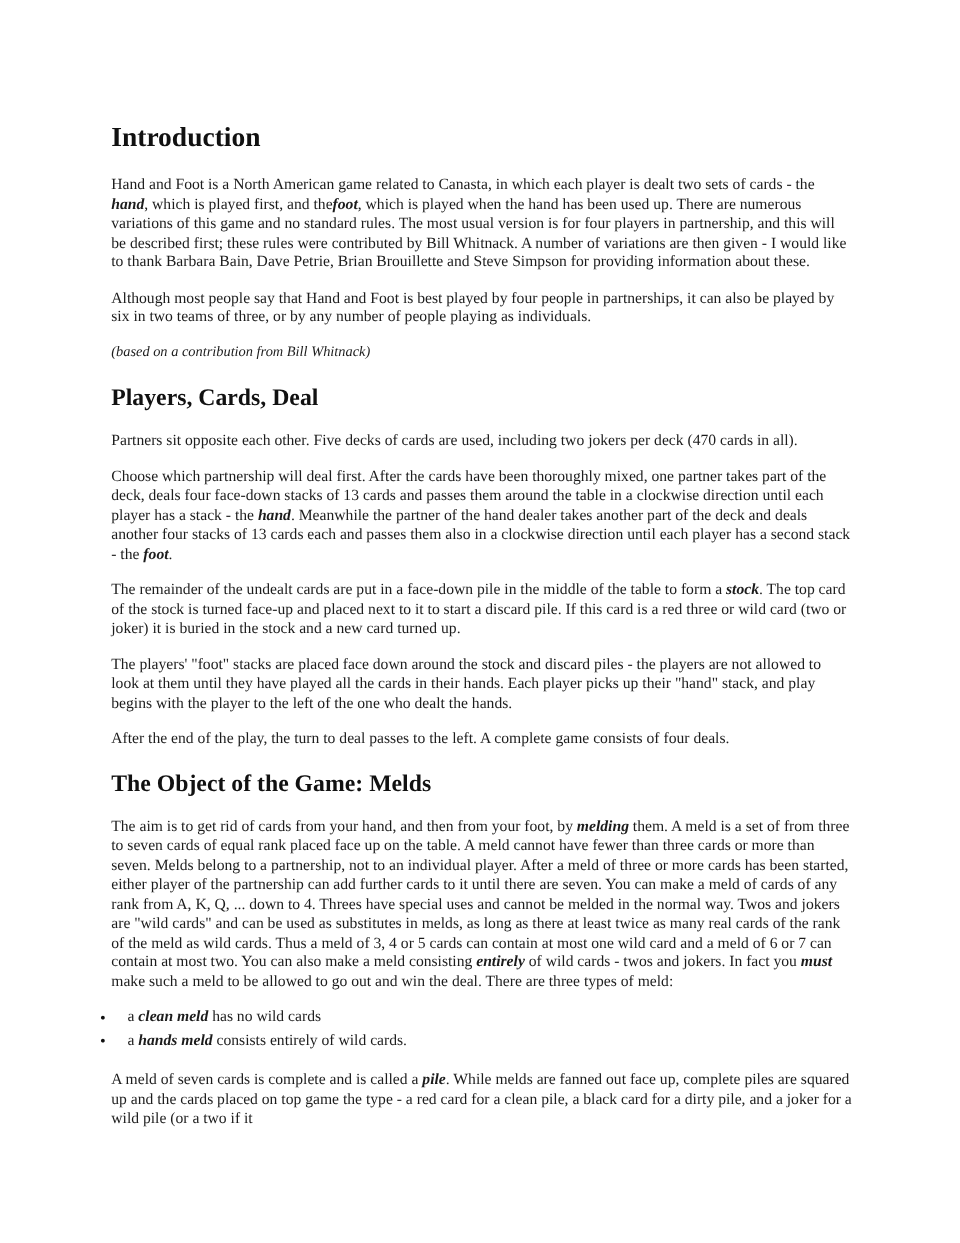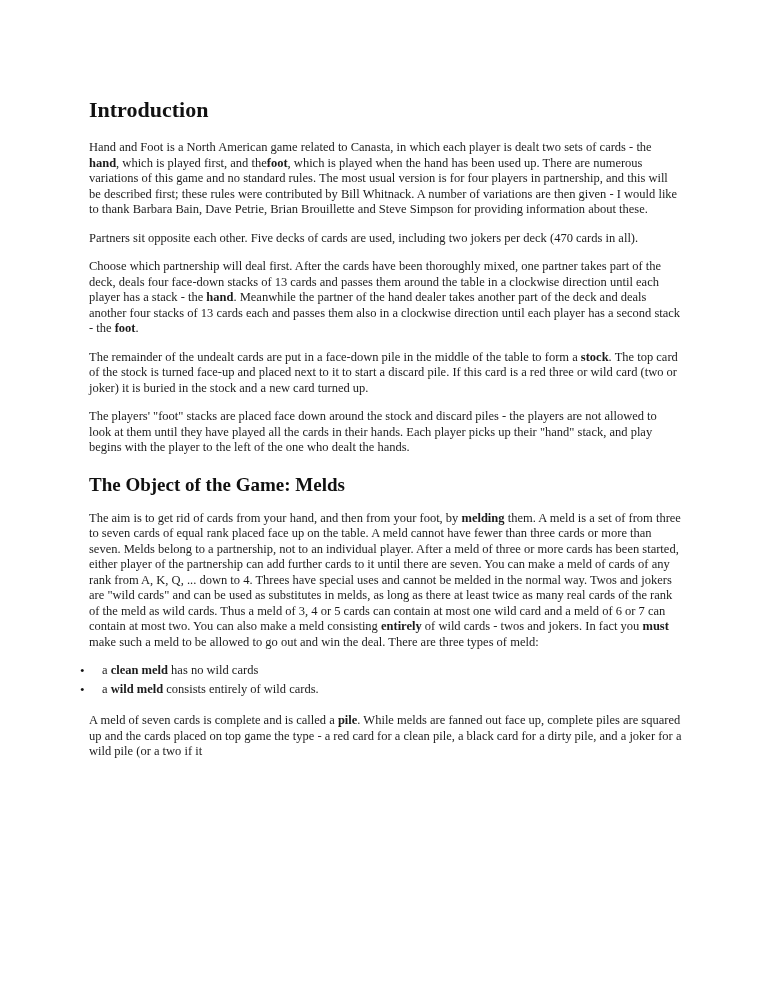--- a/index.html
+++ b/index.html
@@ -61,48 +61,52 @@
     margin-bottom: 3px;
   }
   ul.doc-ul li::before {
     content: "\2022";
     position: absolute;
     left: -22px;
     top: 0;
     font-size: 13px;
     color: #111111;
   }
-  .run-b { font-weight: bold; }
+  .run-b { font-weight: bold; font-style: italic; }
 </style>
 </head>
 <body>
 
 <div class="page">
 
   <h2 class="doc-h2"><span>Introduction</span></h2>
 
   <p class="doc-p"><span>Hand and Foot is a North American game related to Canasta, in which each player is dealt two sets of cards - the </span><span class="run-b">hand</span><span>, which is played first, and the</span><span class="run-b">foot</span><span>, which is played when the hand has been used up. There are numerous variations of this game and no standard rules. The most usual version is for four players in partnership, and this will be described first; these rules were contributed by Bill Whitnack. A number of variations are then given - I would like to thank Barbara Bain, Dave Petrie, Brian Brouillette and Steve Simpson for providing information about these.</span></p>
 
+  <p class="doc-p"><span>Although most people say that Hand and Foot is best played by four people in partnerships, it can also be played by six in two teams of three, or by any number of people playing as individuals.</span></p>
 
 
+  <p class="doc-note"><span>(based on a contribution from Bill Whitnack)</span></p>
 
+  <h3 class="doc-h3"><span>Players, Cards, Deal</span></h3>
 
   <p class="doc-p"><span>Partners sit opposite each other. Five decks of cards are used, including two jokers per deck (470 cards in all).</span></p>
 
   <p class="doc-p"><span>Choose which partnership will deal first. After the cards have been thoroughly mixed, one partner takes part of the deck, deals four face-down stacks of 13 cards and passes them around the table in a clockwise direction until each player has a stack - the </span><span class="run-b">hand</span><span>. Meanwhile the partner of the hand dealer takes another part of the deck and deals another four stacks of 13 cards each and passes them also in a clockwise direction until each player has a second stack - the </span><span class="run-b">foot</span><span>.</span></p>
 
   <p class="doc-p"><span>The remainder of the undealt cards are put in a face-down pile in the middle of the table to form a </span><span class="run-b">stock</span><span>. The top card of the stock is turned face-up and placed next to it to start a discard pile. If this card is a red three or wild card (two or joker) it is buried in the stock and a new card turned up.</span></p>
 
   <p class="doc-p"><span>The players' "foot" stacks are placed face down around the stock and discard piles - the players are not allowed to look at them until they have played all the cards in their hands. Each player picks up their "hand" stack, and play begins with the player to the left of the one who dealt the hands.</span></p>
 
+  <p class="doc-p"><span>After the end of the play, the turn to deal passes to the left. A complete game consists of four deals.</span></p>
 
   <h3 class="doc-h3"><span>The Object of the Game: Melds</span></h3>
 
   <p class="doc-p"><span>The aim is to get rid of cards from your hand, and then from your foot, by </span><span class="run-b">melding</span><span> them. A meld is a set of from three to seven cards of equal rank placed face up on the table. A meld cannot have fewer than three cards or more than seven. Melds belong to a partnership, not to an individual player. After a meld of three or more cards has been started, either player of the partnership can add further cards to it until there are seven. You can make a meld of cards of any rank from A, K, Q, ... down to 4. Threes have special uses and cannot be melded in the normal way. Twos and jokers are "wild cards" and can be used as substitutes in melds, as long as there at least twice as many real cards of the rank of the meld as wild cards. Thus a meld of 3, 4 or 5 cards can contain at most one wild card and a meld of 6 or 7 can contain at most two. You can also make a meld consisting </span><span class="run-b">entirely</span><span> of wild cards - twos and jokers. In fact you </span><span class="run-b">must</span><span> make such a meld to be allowed to go out and win the deal. There are three types of meld:</span></p>
 
   <ul class="doc-ul">
     <li><span>a </span><span class="run-b">clean meld</span><span> has no wild cards</span></li>
-    <li><span>a </span><span class="run-b">wild meld</span><span> consists entirely of wild cards.</span></li>
+    <li><span>a </span><span class="run-b">hands meld</span><span> consists entirely of wild cards.</span></li>
   </ul>
 
   <p class="doc-p"><span>A meld of seven cards is complete and is called a </span><span class="run-b">pile</span><span>. While melds are fanned out face up, complete piles are squared up and the cards placed on top game the type - a red card for a clean pile, a black card for a dirty pile, and a joker for a wild pile (or a two if it</span></p>
 
 </div>
 
 </body></html>

